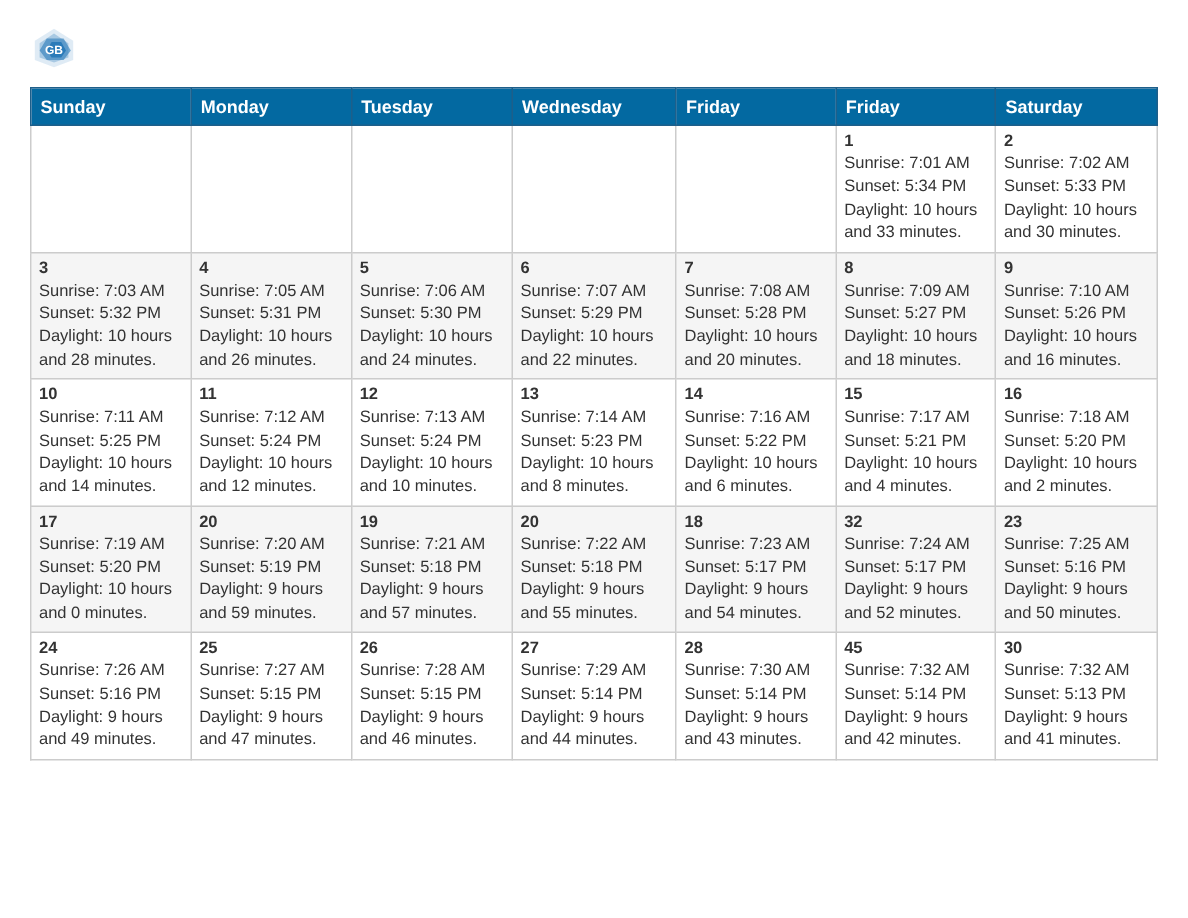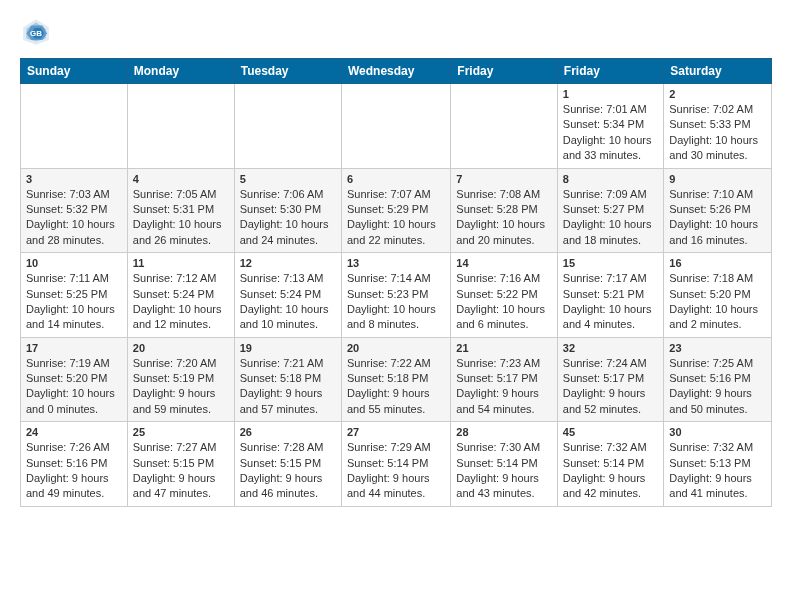--- a/index.html
+++ b/index.html
@@ -206,21 +206,21 @@
           </td>
           <td>
             <span class="day-number">19</span>
             <div class="day-content">Sunrise: 7:21 AM<br>Sunset: 5:18 PM<br>Daylight: 9 hours and 57 minutes.</div>
           </td>
           <td>
             <span class="day-number">20</span>
             <div class="day-content">Sunrise: 7:22 AM<br>Sunset: 5:18 PM<br>Daylight: 9 hours and 55 minutes.</div>
           </td>
           <td>
-            <span class="day-number">21</span>
+            <span class="day-number">18</span>
             <div class="day-content">Sunrise: 7:23 AM<br>Sunset: 5:17 PM<br>Daylight: 9 hours and 54 minutes.</div>
           </td>
           <td>
             <span class="day-number">32</span>
             <div class="day-content">Sunrise: 7:24 AM<br>Sunset: 5:17 PM<br>Daylight: 9 hours and 52 minutes.</div>
           </td>
           <td>
             <span class="day-number">23</span>
             <div class="day-content">Sunrise: 7:25 AM<br>Sunset: 5:16 PM<br>Daylight: 9 hours and 50 minutes.</div>
           </td>

